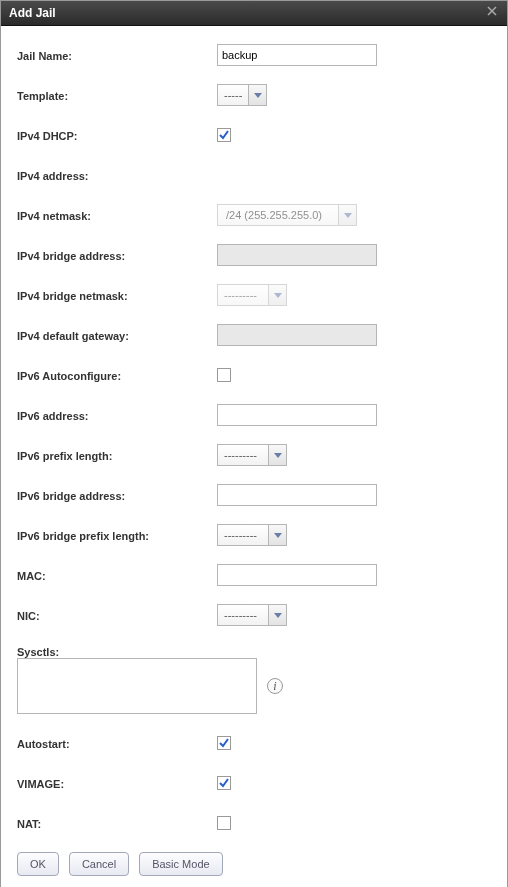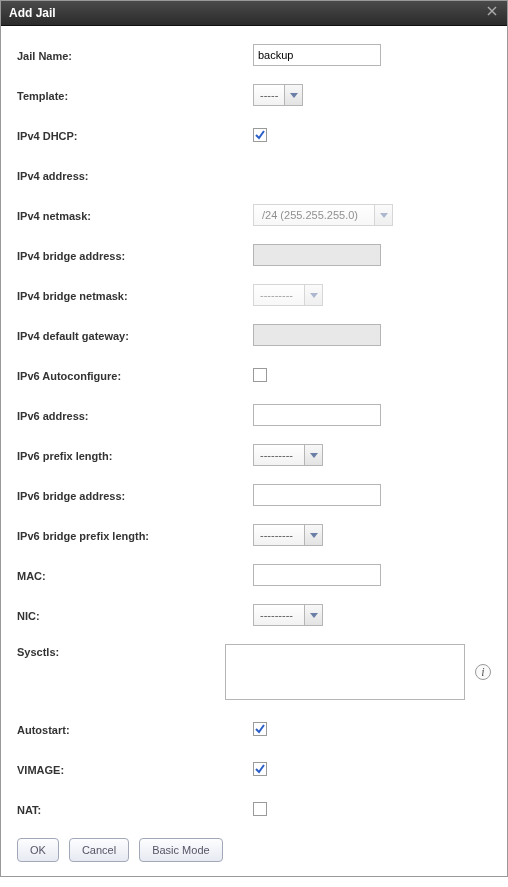--- a/index.html
+++ b/index.html
@@ -34,36 +34,35 @@
   }
   .content {
     padding: 18px 16px 14px 16px;
     background: #fff;
   }
   .form-row {
     display: flex;
     align-items: center;
     margin-bottom: 18px;
     min-height: 22px;
-    gap: 36px;
-  }
-  .form-row.tall { align-items: flex-start; }
+  }
+  .form-row.tall { align-items: flex-start; flex-direction: column; }
   .label {
     width: 200px;
     font-weight: bold;
     font-size: 11px;
     color: #333;
     padding-top: 2px;
   }
   .control { flex: 1; display: flex; align-items: center; }
   input.text {
     font-family: inherit;
     font-size: 11px;
     height: 22px;
-    width: 128px;
+    width: 160px;
     padding: 2px 4px;
     border: 1px solid #b5b5b5;
     background: #fff;
   }
   input.text[disabled] { background: #e8e8e8; color: #888; }
   textarea.text {
     font-family: inherit;
     font-size: 11px;
     width: 240px;
     height: 56px;

